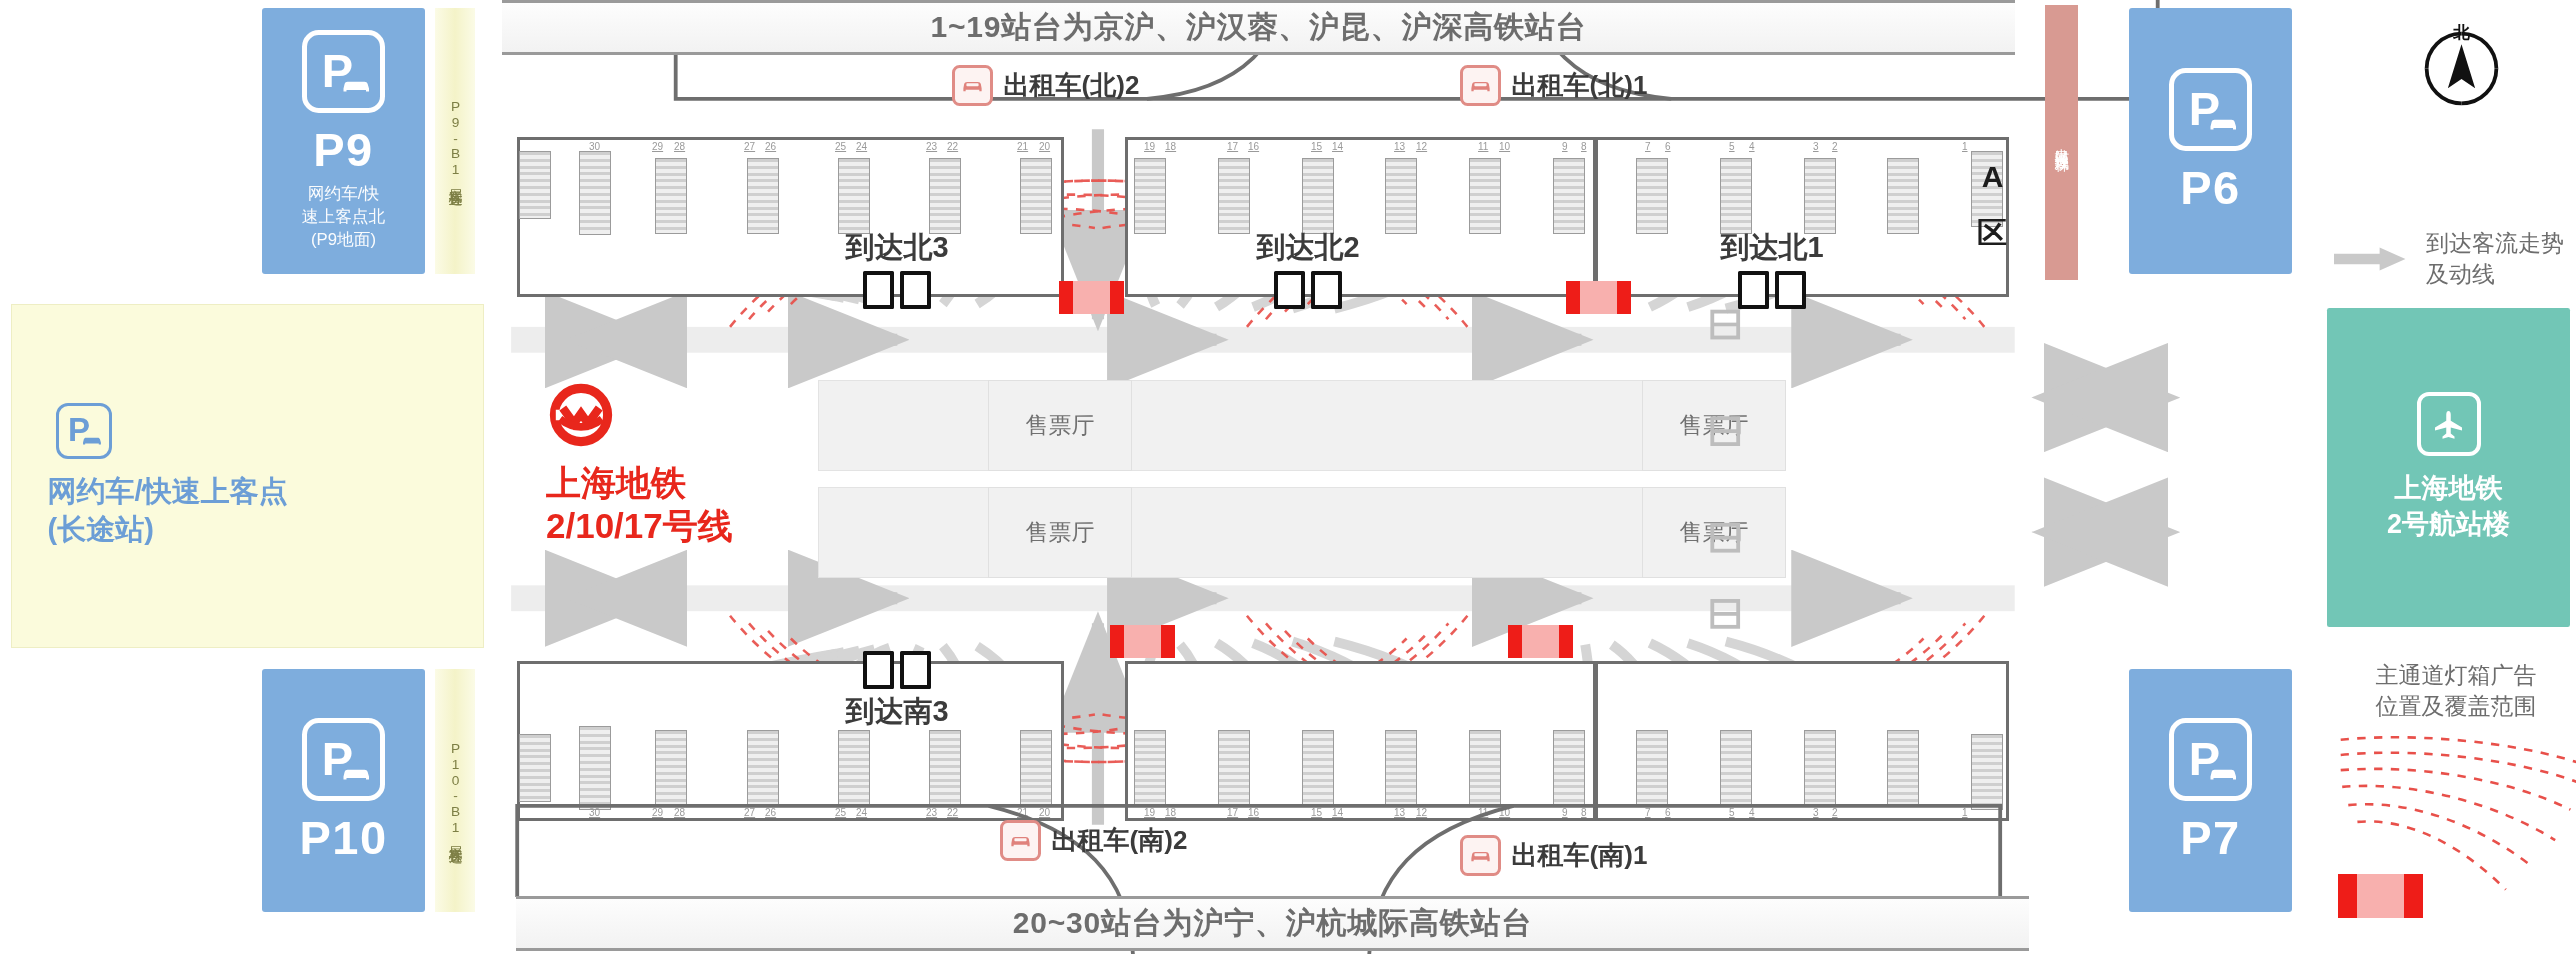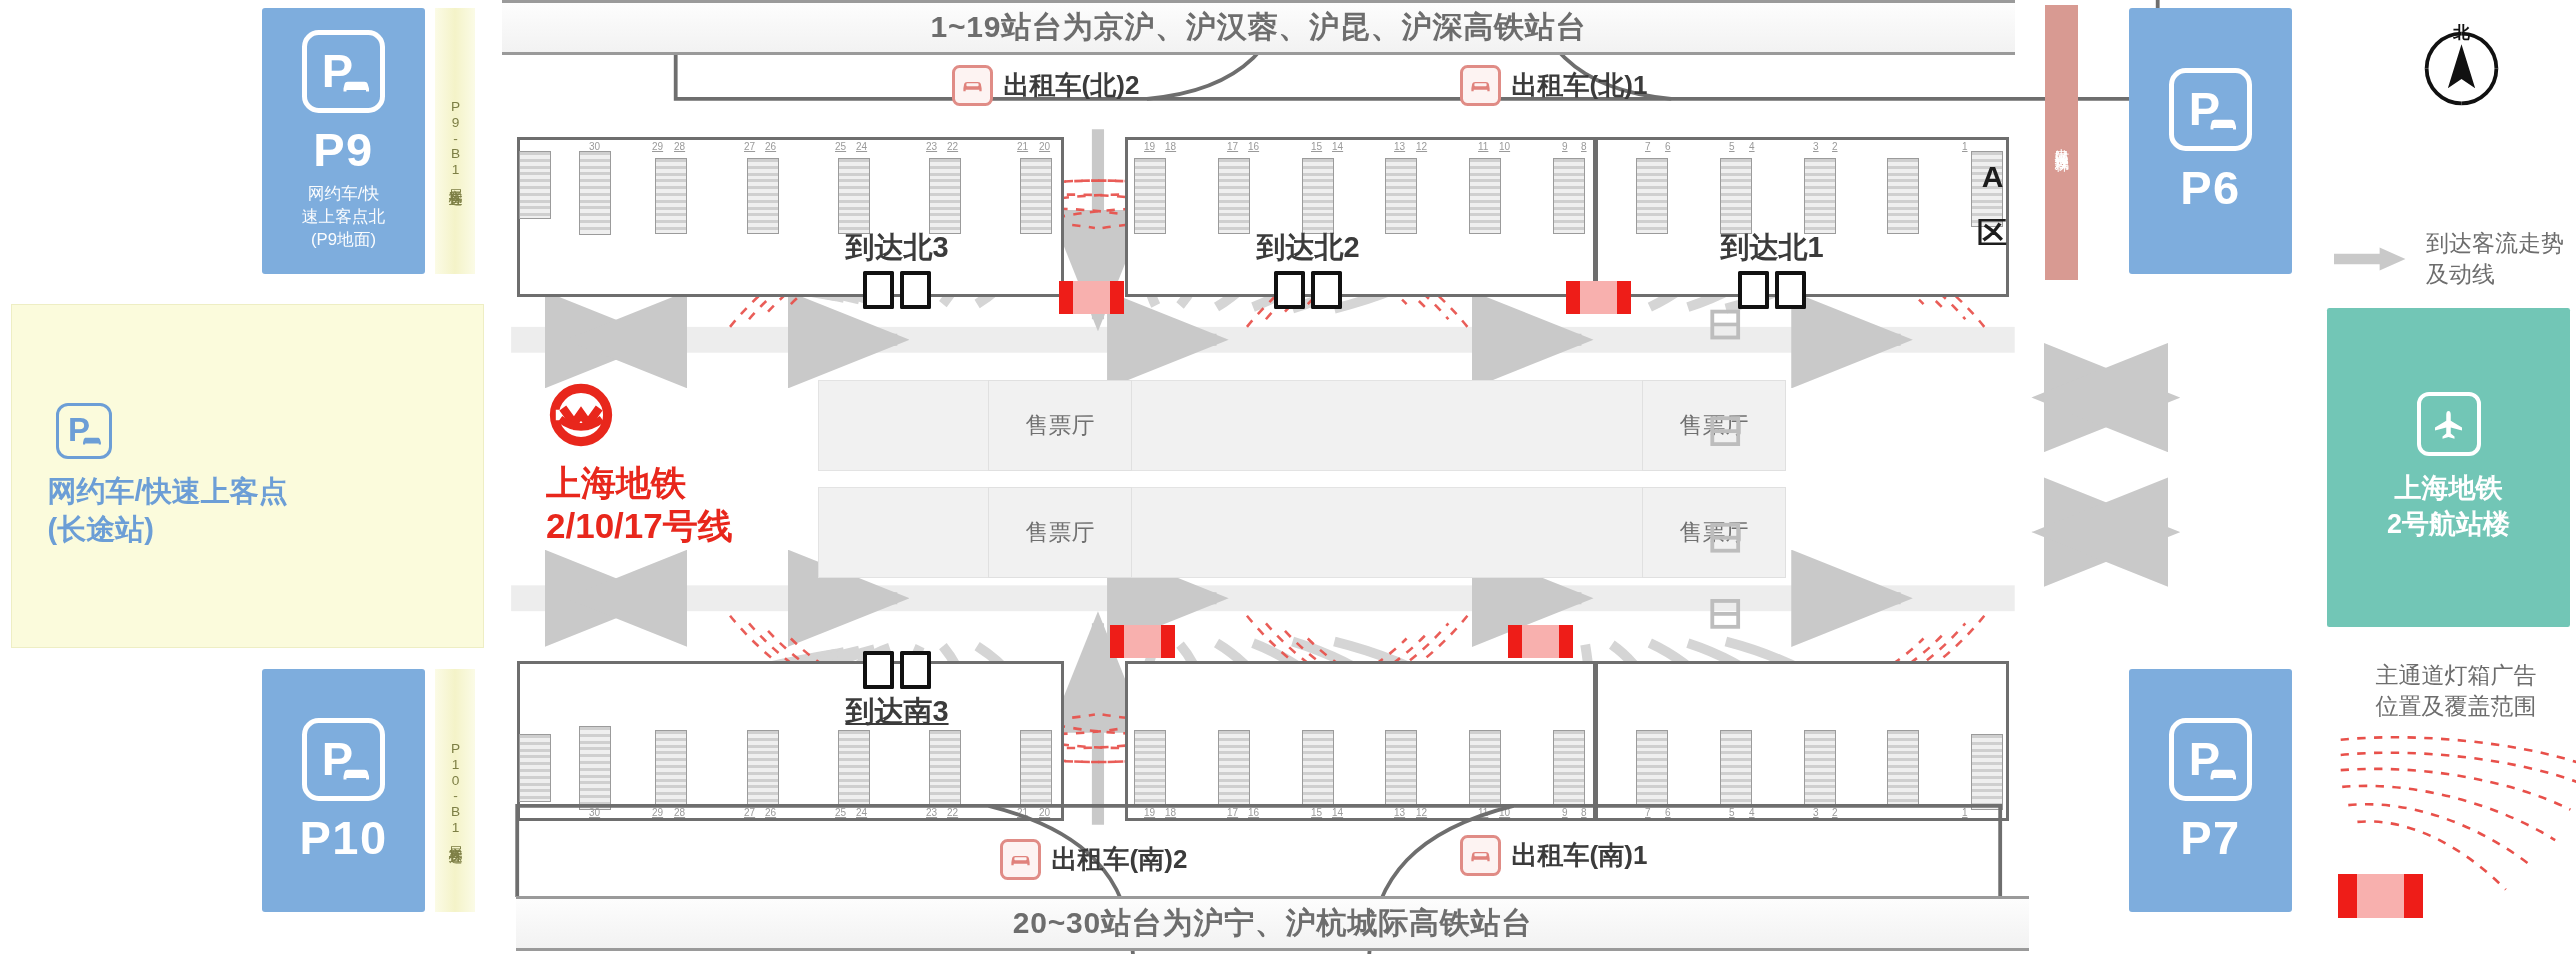--- a/index.html
+++ b/index.html
@@ -432,39 +432,39 @@
       <span class="escnum" style="left:1296px;">3</span>
     <span class="escnum" style="left:1315px;">2</span>
       <span class="escnum" style="left:1445px;">1</span>
   </div>
 
   <div class="abs col" style="left:783px;top:648px;width:228px;">
     <div class="gate-icon">
         <i></i>
         <i></i>
       </div>
-    <div class="arr-label" style="margin-top:3px;text-decoration:underline;">到达南3</div>
+    <div class="arr-label" style="margin-top:3px;">到达南3</div>
   </div>
 
   <div class="abs lbx" style="left:1110px;top:625px;width:65px;height:33px;">
       <i></i>
       <i></i>
     </div>
   <div class="abs lbx" style="left:1508px;top:625px;width:65px;height:33px;">
       <i></i>
       <i></i>
     </div>
 
   <svg class="abs" style="left:502px;top:821px;width:1521px;height:137px;pointer-events:none;" viewBox="0 0 2000 180" width="1521" height="137">
     <path d="M20,100 L20,-20 L1970,-20 L1970,100" fill="none" stroke="#6e6e6e" stroke-width="5"></path>
     <path d="M830,190 C830,70 760,10 640,-20" fill="none" stroke="#6e6e6e" stroke-width="5"></path>
     <path d="M1140,190 C1140,70 1210,10 1330,-20" fill="none" stroke="#6e6e6e" stroke-width="5"></path>
   </svg>
 
-  <div class="abs taxi" style="left:952px;top:839px;padding-left:48px;">
+  <div class="abs taxi" style="left:952px;top:820px;padding-left:48px;">
     <span class="taxi-ic">
       <svg width="23" height="13.7" viewBox="0 0 30 18">
           <path d="M3,12 L4,7 C4.4,5 6,4 8,4 L22,4 C24,4 25.6,5 26,7 L27,12 L27,16 L24,16 L24,14 L6,14 L6,16 L3,16 Z" fill="#e0827c"></path>
           <rect x="7" y="5.5" width="16" height="4" rx="1" fill="#fdf3f2"></rect>
         </svg>
     </span>
     <span class="taxi-tx">出租车(南)2</span>
   </div>
   <div class="abs taxi" style="left:1460px;top:835px;">
     <span class="taxi-ic">

